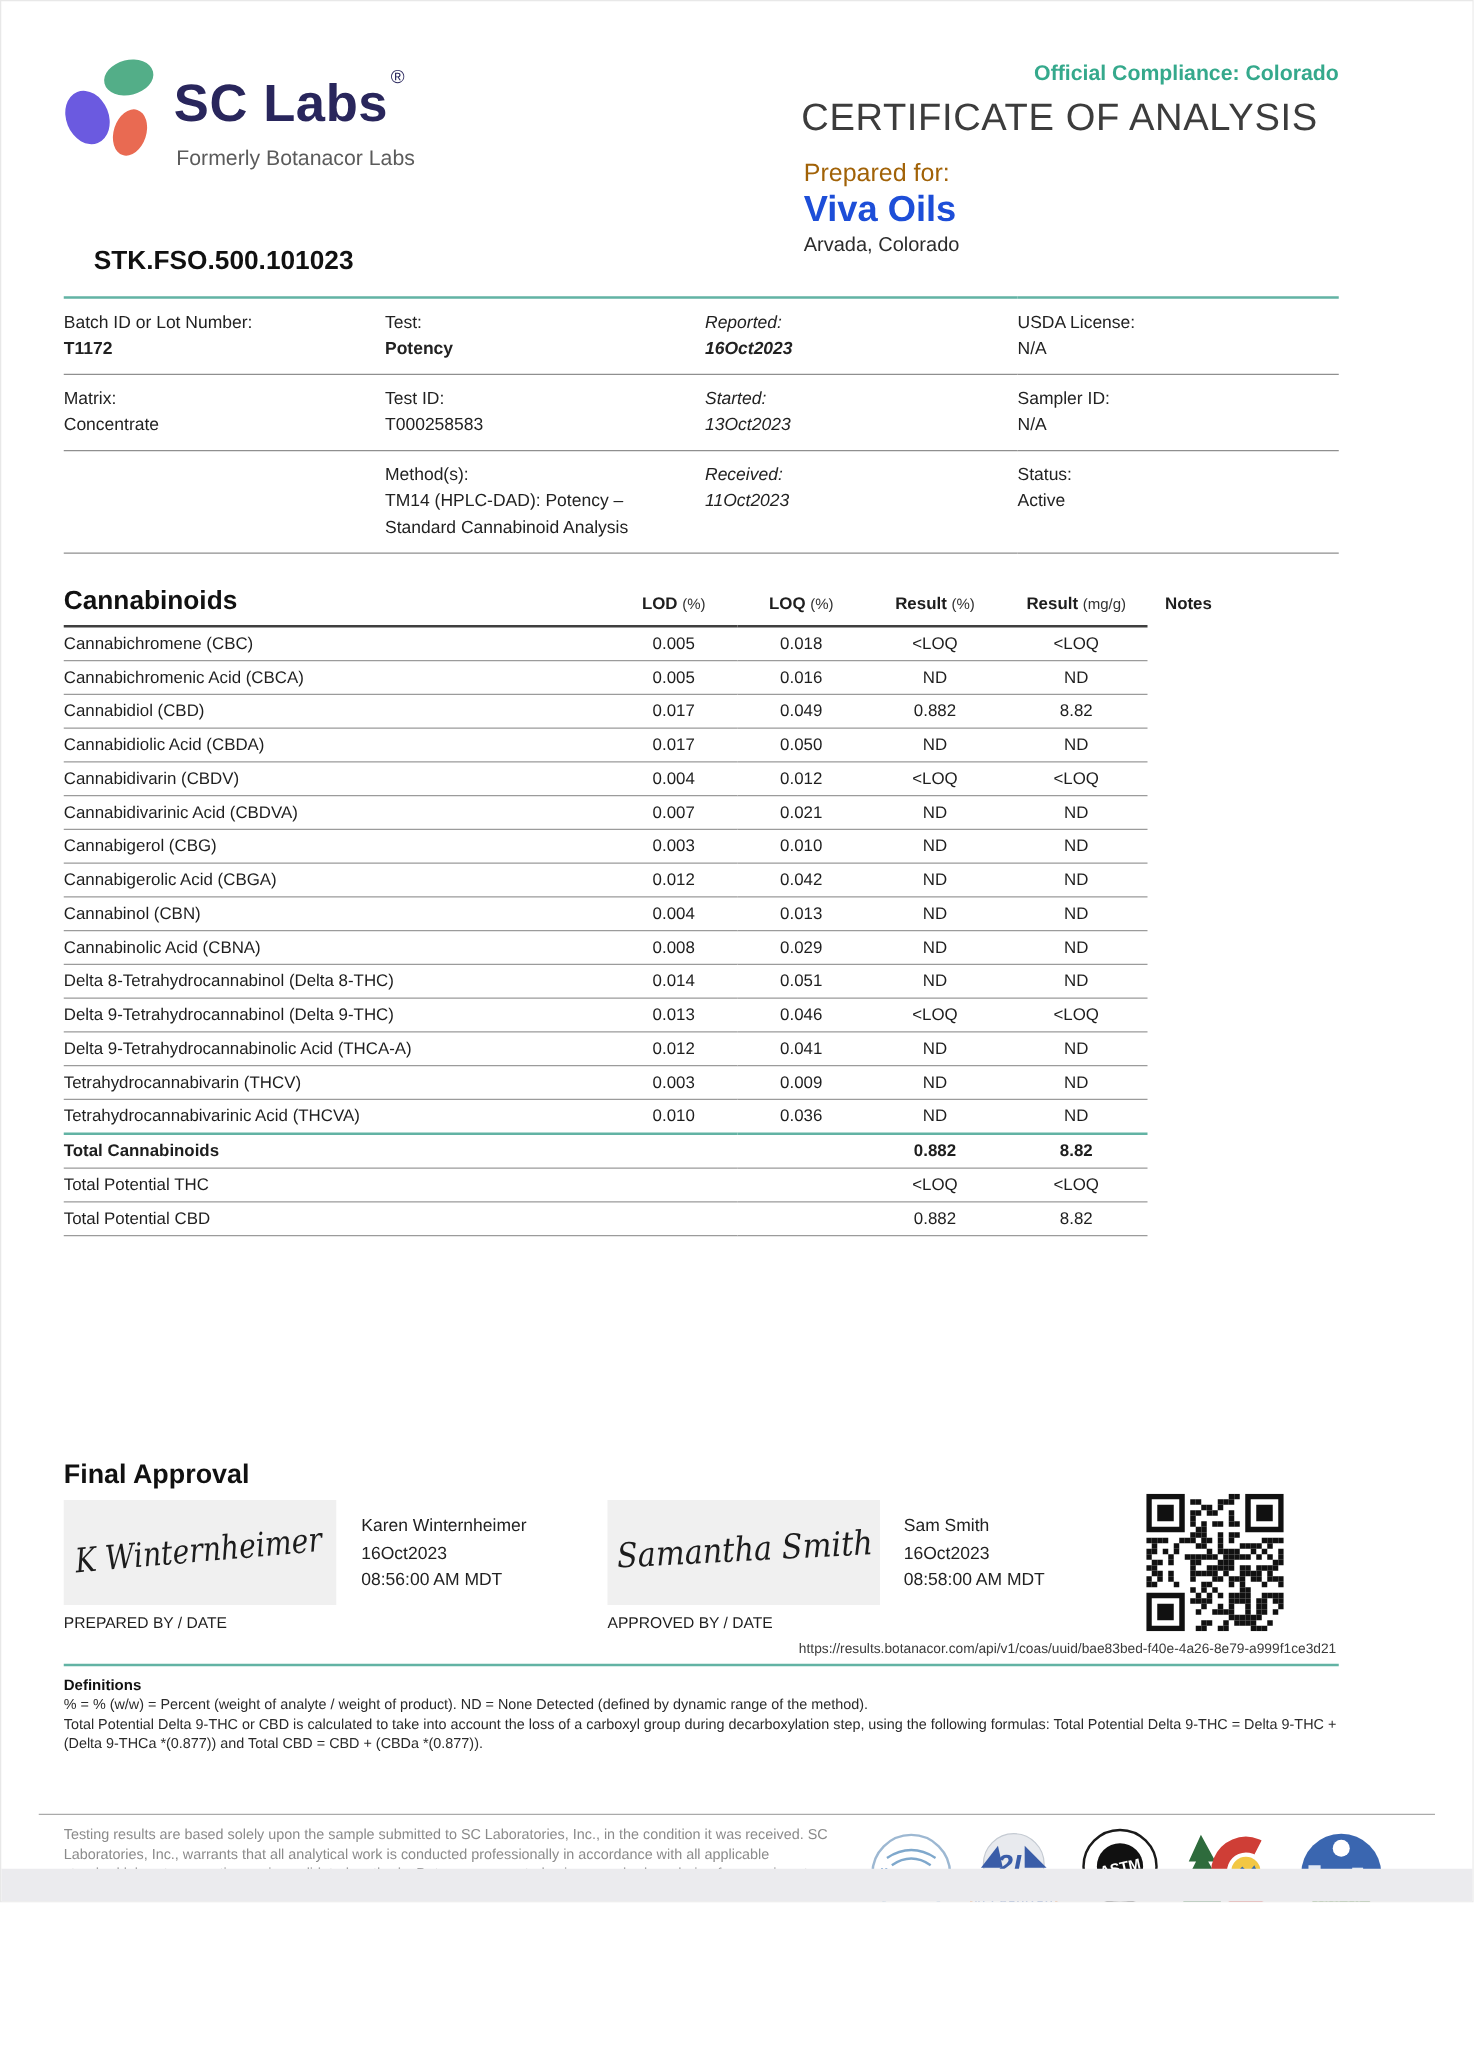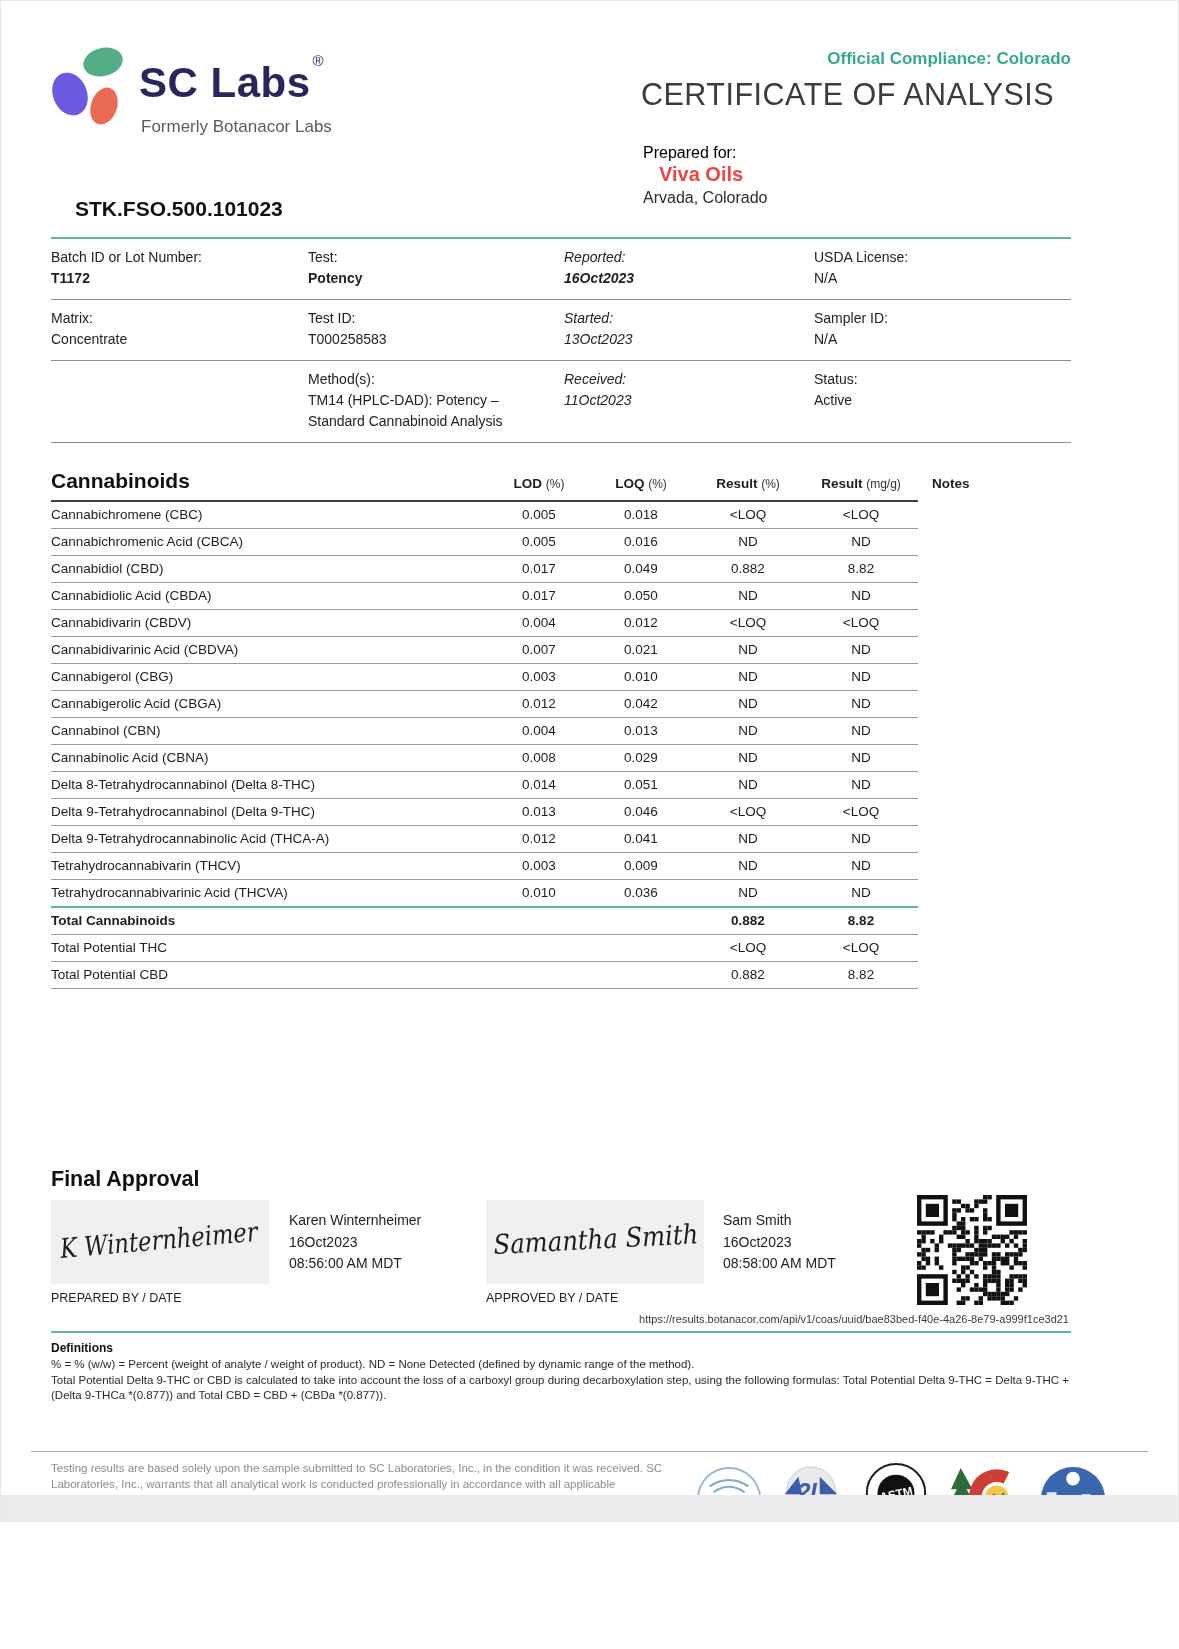--- a/index.html
+++ b/index.html
@@ -8,22 +8,22 @@
   .page { position:relative; width:1179px; height:1522px; background:#fff; overflow:hidden; border:1px solid #e8e8e8; }
 
   
   .logo-svg { position:absolute; left:48px; top:42px; }
   .brand { position:absolute; left:138px; top:58px; font-size:42px; font-weight:bold; color:#29265c; letter-spacing:.5px; }
   .brand sup { font-size:15px; font-weight:normal; color:#29265c; position:relative; top:-16px; left:2px; }
   .brand-sub { position:absolute; left:140px; top:116px; font-size:17px; color:#5b5b5b; }
   .right-head { position:absolute; left:640px; top:48px; width:430px; }
   .compliance { text-align:right; font-size:17px; font-weight:bold; color:#35a98c; }
   .coa-title { margin-top:8px; font-size:30.5px; font-weight:400; color:#3c3c3c; letter-spacing:.5px; white-space:nowrap; }
-  .prep-label { margin-top:32px; margin-left:2px; font-size:16px; color:#000000; }
-  .client { margin-left:18px; font-size:20px; font-weight:bold; color:#ef4444; margin-top:1px; }
+  .prep-label { margin-top:16px; margin-left:2px; font-size:20px; color:#a16207; }
+  .client { margin-left:2px; font-size:29px; font-weight:bold; color:#1d4ed8; margin-top:1px; }
   .client-loc { margin-left:2px; font-size:16px; color:#2c2c2c; margin-top:3px; }
   .sample-id { position:absolute; left:50px; top:196px; font-size:21px; font-weight:bold; color:#111;margin-left:24px; }
 
   
   .info-grid { position:absolute; left:50px; top:236px; width:1020px; border-collapse:collapse; border-top:2px solid #62b3a4; }
   .info-grid tr { border-bottom:1px solid #8f8f8f;margin-top:40px; }
   .info-grid td { vertical-align:top; padding:8px 10px 10px 0; }
   .info-grid .c1{width:257px;} .info-grid .c2{width:256px;} .info-grid .c3{width:250px;font-style:italic;} .info-grid .c4{width:257px;}
   .i-lbl { font-size:14px; color:#222; line-height:21px; }
   .i-val { font-size:14px; color:#222; line-height:21px; }

